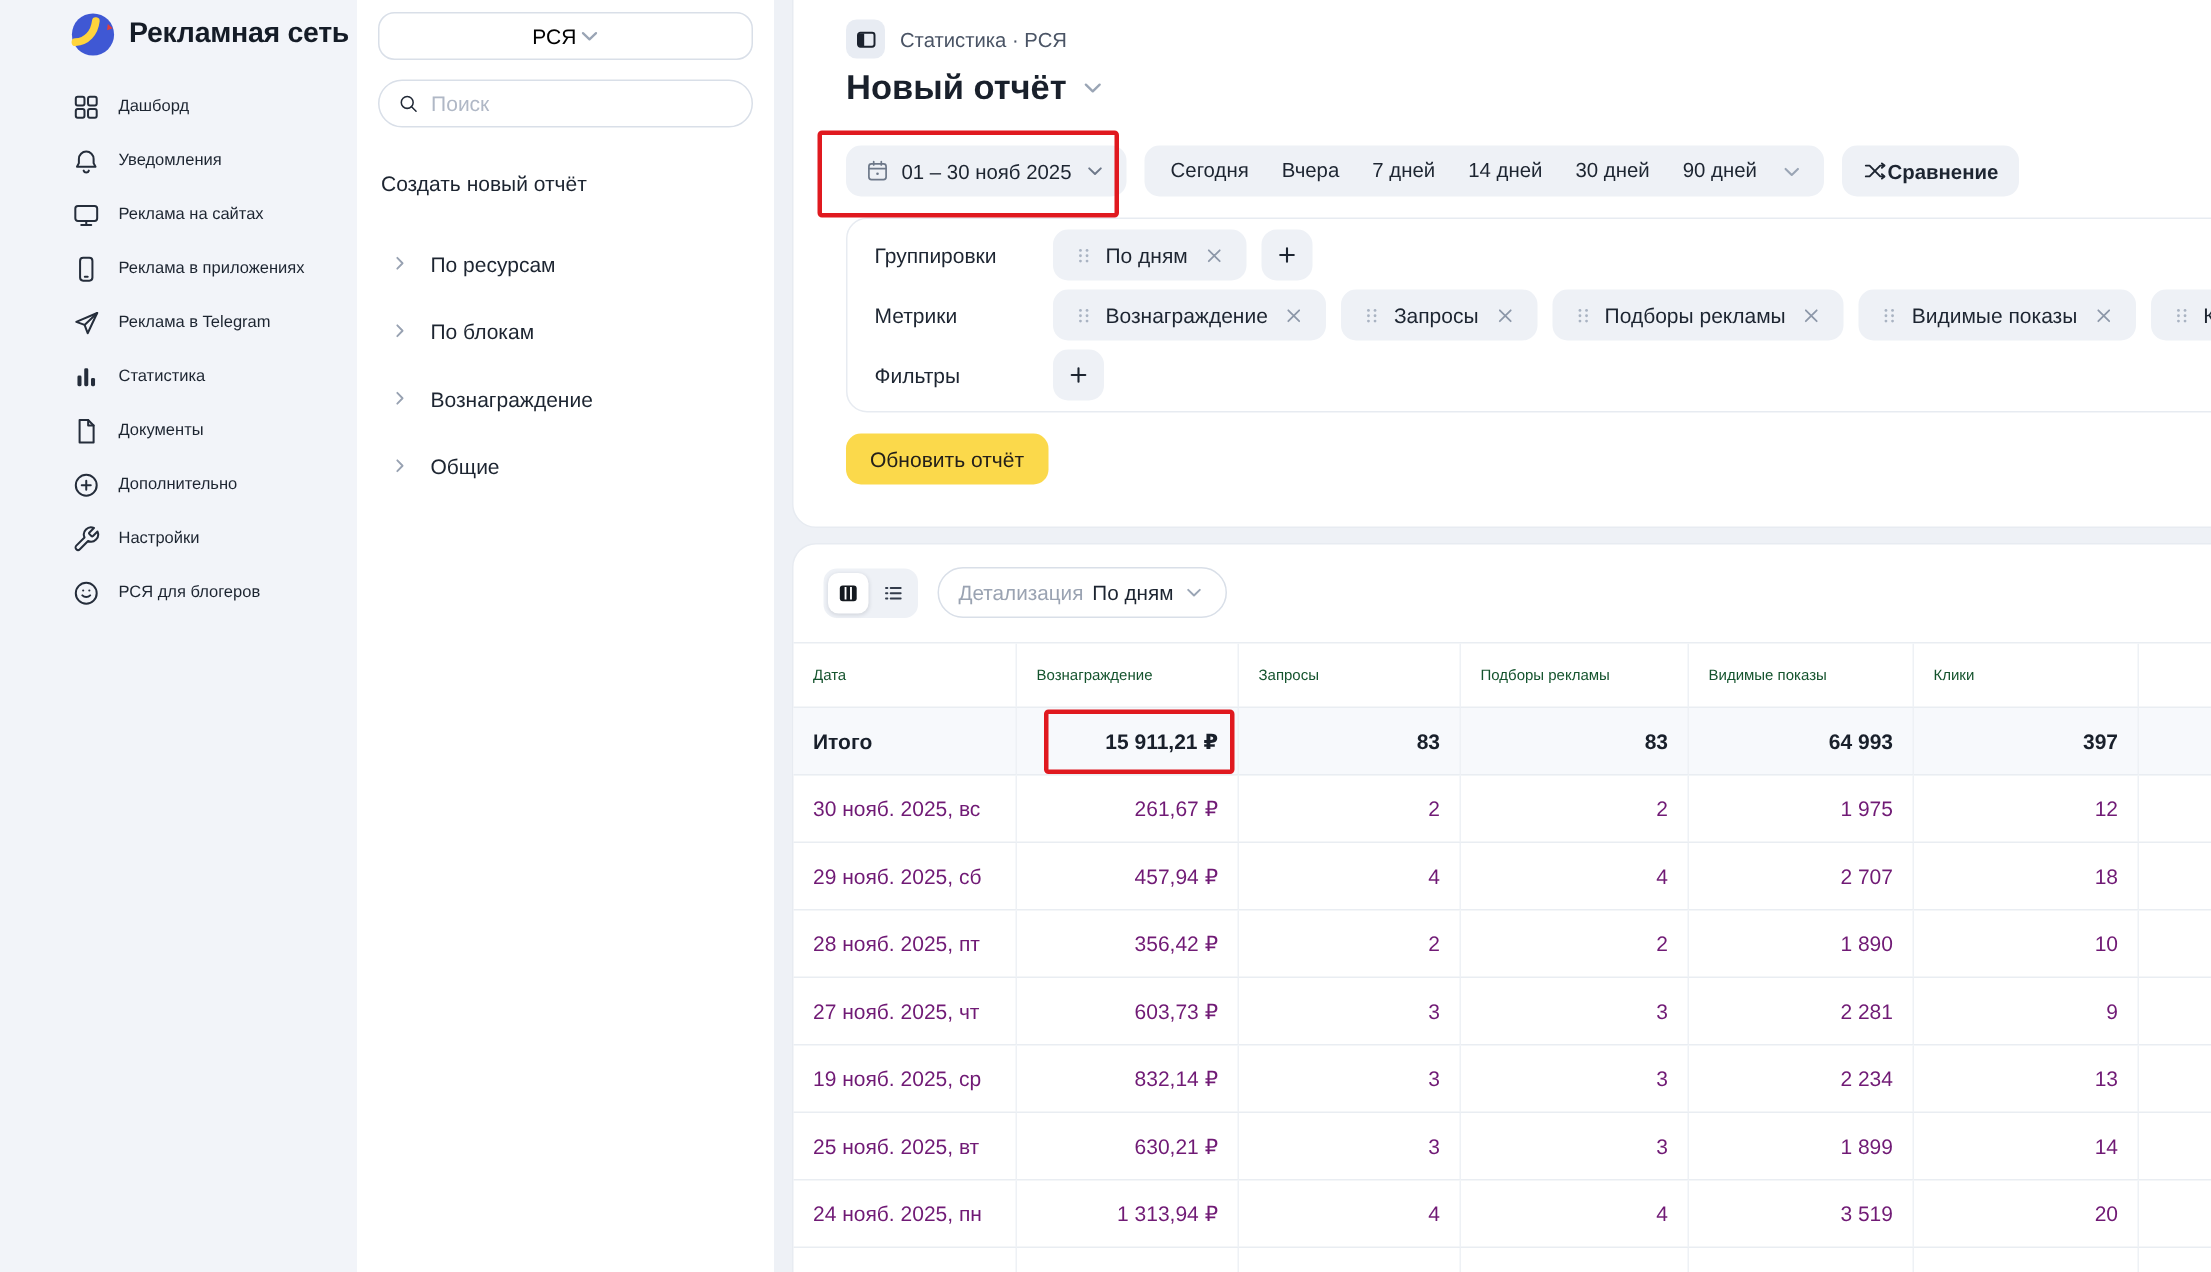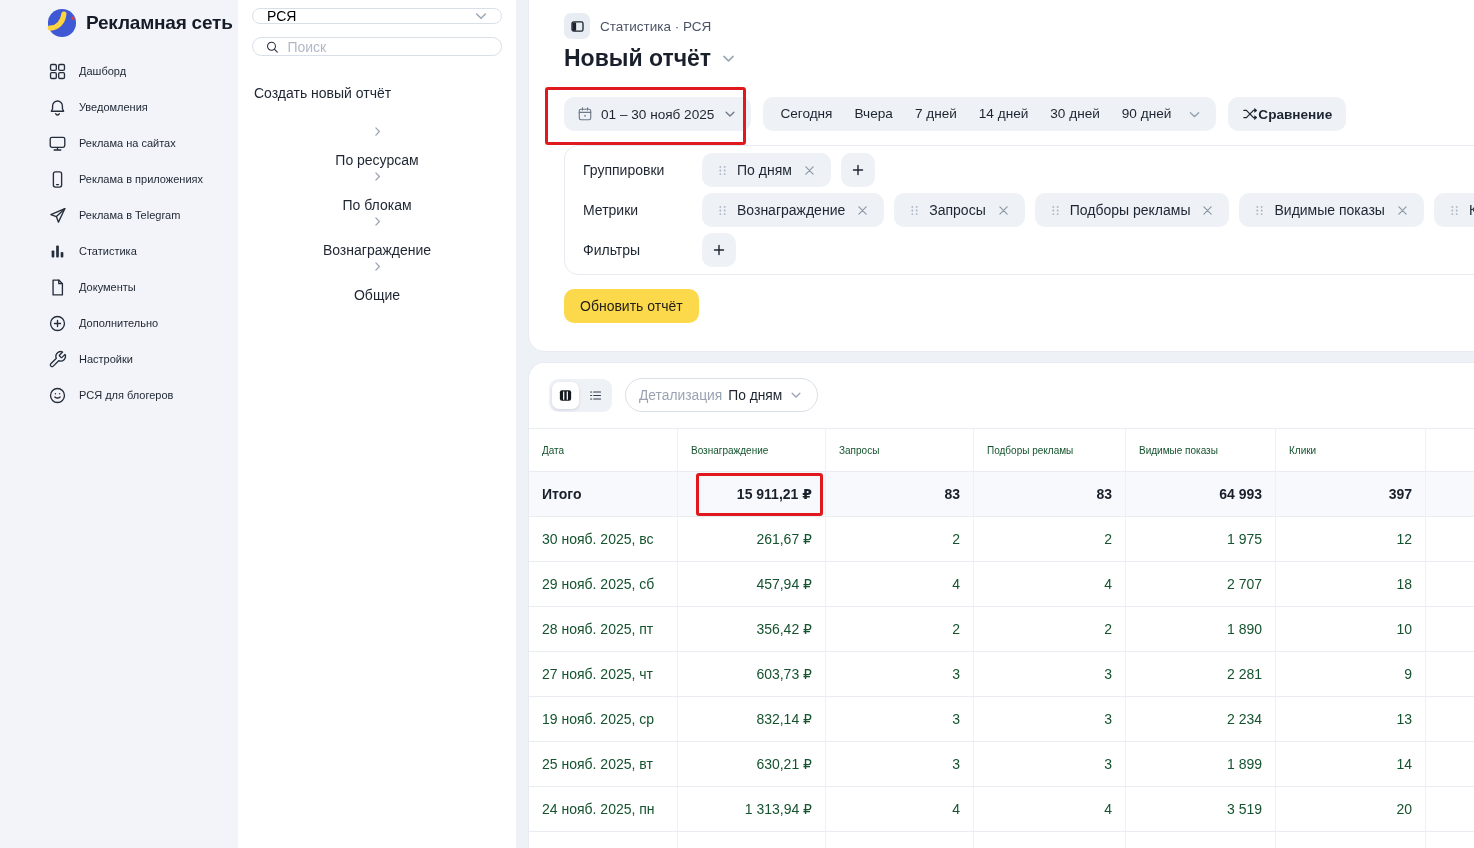--- a/index.html
+++ b/index.html
@@ -20,31 +20,31 @@
   .logo-row { display:flex; align-items:center; gap:9px; padding:8px 0 0 16px; cursor:pointer; }
   .logo-ic { width:30px; height:30px; }
   .logo-text { font-size:19px; font-weight:700; color:#151c27; letter-spacing:-0.2px; }
   .nav { margin-top:15px; }
   .nav-item { display:flex; align-items:center; gap:12px; height:36px; padding:0 10px 0 17px;
     font-size:11px; color:#1d2531; cursor:pointer; }
   .nav-ic { width:19px; height:19px; color:#252d3b; flex:none; }
 
   
   .reports { position:absolute; left:238px; top:0; width:278px; height:100%; background:#fff; padding:8px 14px; }
-  .select-pill { height:16px; border:1px solid #d9dfe8; border-radius:11px; display:flex; align-items:center;
-    justify-content:space-between; padding:0 11px 0 14px; font-size:14px; cursor:pointer; margin-bottom:13px; background:#fff; width:100%;}
-  .search-pill { height:19px; border:1px solid #d9dfe8; border-radius:16px; display:flex; align-items:center;
+  .select-pill { height:32px; border:1px solid #d9dfe8; border-radius:11px; display:flex; align-items:center;
+    justify-content:center; padding:0 11px 0 14px; font-size:14px; cursor:pointer; margin-bottom:13px; background:#fff; width:100%;}
+  .search-pill { height:32px; border:1px solid #d9dfe8; border-radius:16px; display:flex; align-items:center;
     gap:8px; padding:0 12px; background:#fff; }
   .search-pill .ic { color:#222a37; }
   .search-input { border:none; outline:none; background:transparent; font-size:14px; color:#1d2531; width:100%;
     font-family:inherit; }
   .search-input::placeholder { color:#b0b8c6; }
   .create-label { margin:29px 2px 0; font-size:14px; color:#1d2531; cursor:pointer; }
   .tree { margin-top:23px; }
-  .tree-item { display:flex; align-items:center; gap:13px; height:45px; padding:0 7px; font-size:14px; cursor:pointer;flex-direction:column; }
+  .tree-item { display:flex; align-items:center; gap:13px; height:45px; padding:0 7px; font-size:14px; cursor:pointer; }
   .tree-chev { width:15px; height:15px; color:#98a2b2; flex:none; }
 
   
   .card { position:absolute; left:528px; right:-24px; background:#fff; border:1px solid #e7ebf1; }
   .card1 { top:-18px; height:370px; border-radius:16px; padding:30px 0 0 35px; }
   .card2 { top:362px; height:520px; border-radius:16px 16px 0 0; border-bottom:none; padding-top:15px; }
 
   .breadcrumb-row { display:flex; align-items:center; gap:10px; cursor:pointer; }
   .bc-icbox { width:26px; height:26px; background:#e8ecf3; border-radius:7px; display:flex; align-items:center;
     justify-content:center; }
@@ -94,21 +94,21 @@
     align-items:center; gap:6px; padding:0 13px; font-size:13.8px; cursor:pointer; font-family:inherit; }
   .detail-label { color:#9aa3b2; }
   .detail-value { color:#1d2531; font-weight:500; }
   .detail-pill .chev { width:16px; height:16px; }
 
   .table { margin-top:16px; border-top:1px solid #e9edf2; }
   .t-row { display:grid; grid-template-columns:149px 148px 148px 152px 150px 150px minmax(40px,1fr); }
   .t-row > div { border-right:1px solid #eef1f5; border-bottom:1px solid #e9edf2; display:flex; align-items:center;
     overflow:hidden; white-space:nowrap; }
   .t-head > div { height:43px; color:#14532d; font-size:10px; padding-left:13px; cursor:pointer; }
-  .td { height:45px; font-size:14px; color:#14532d; }
+  .td { height:45px; font-size:14px; color:#701a75; }
   .date-cell { padding-left:13px; }
   .num-cell { justify-content:flex-end; padding-right:13px; }
   .t-total > div { background:#f7f9fc; font-weight:600; color:#19202b; }
   .t-stub > div { height:16px; border-bottom:none; }
 
   
   .annot { position:absolute; border:3px solid #e0191f; border-radius:3px; z-index:60; pointer-events:none; }
   #annot-date { left:545px; top:87px; width:201px; height:58px; }
   #annot-total { left:696px; top:473px; width:127px; height:43px; }
 </style>

